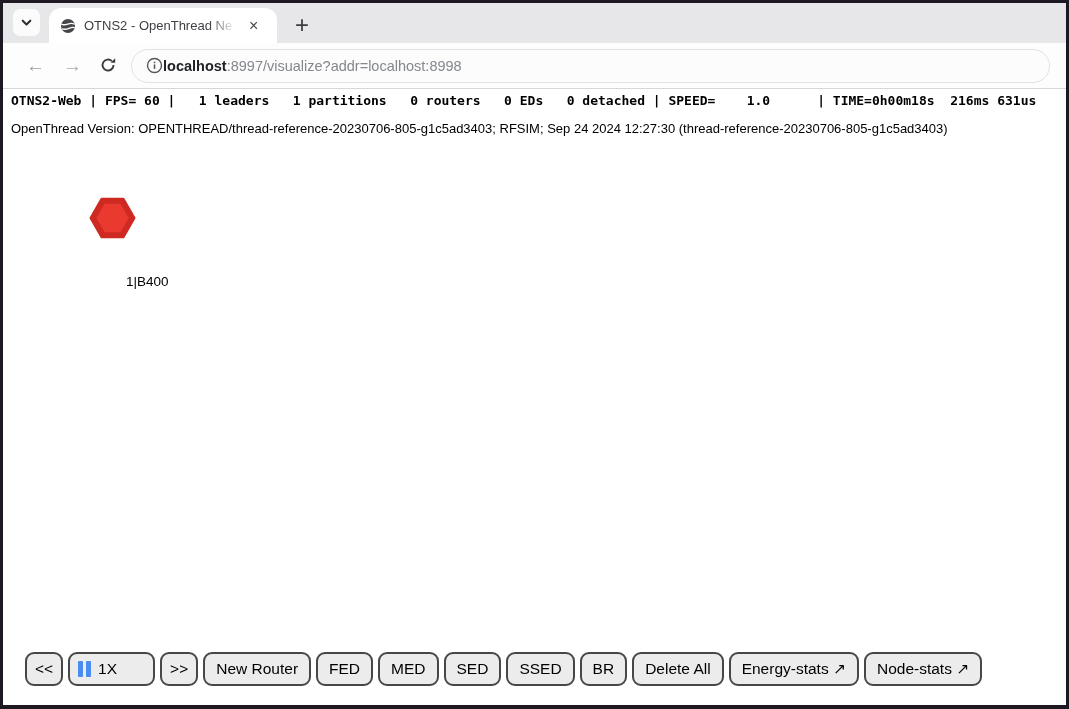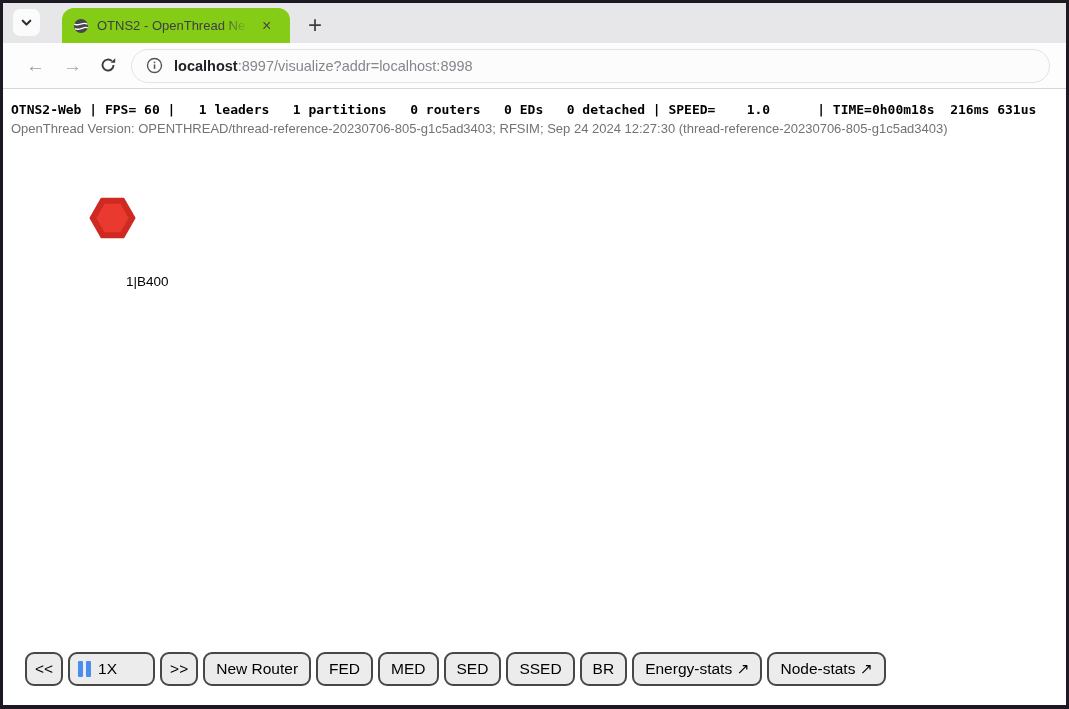--- a/index.html
+++ b/index.html
@@ -17,22 +17,22 @@
   .tabstrip {
     height: 40px; background: #e7e6e8; flex: 0 0 auto;
     display: flex; align-items: flex-end; position: relative;
   }
   .chevron-btn {
     width: 27px; height: 27px; border: none; border-radius: 7px;
     background: #fbfbfc; margin: 0 0 7px 10px; cursor: pointer;
     display: flex; align-items: center; justify-content: center;
   }
   .tab {
-    width: 228px; height: 35px; background: #84cc16;
-    border-radius: 12px 12px 0 0; margin-left: 22px;
+    width: 228px; height: 35px; background: #ffffff;
+    border-radius: 12px 12px 0 0; margin-left: 9px;
     display: flex; align-items: center; padding: 0 8px 0 11px;
     position: relative; cursor: pointer;
   }
   .favicon { width: 16px; height: 16px; flex: 0 0 auto; margin-right: 8px; }
   .tab-title {
     font-size: 13px; color: #3d3f43; white-space: nowrap; overflow: hidden;
     max-width: 152px; flex: 1 1 auto;
     -webkit-mask-image: linear-gradient(90deg, #000 82%, transparent 100%);
     mask-image: linear-gradient(90deg, #000 82%, transparent 100%);
   }
@@ -53,30 +53,30 @@
   .nav-btn {
     font-size: 19px; line-height: 1; padding: 6px 9px; cursor: pointer;
     border-radius: 50%; user-select: none;
   }
   .nav-back { color: #9b9b9e; }
   .nav-forward { color: #a9a9ac; }
   .nav-reload { padding: 5px 8px 3px; }
   .omnibox {
     flex: 1 1 auto; height: 34px; margin: 0 16px 0 6px;
     border: 1px solid #e3e3e6; border-radius: 17px; background: #fcfcfd;
-    display: flex; align-items: center; padding: 0 14px; gap: 11px;
+    display: flex; align-items: center; padding: 0 14px; 
     cursor: text;
   }
   .url { font-size: 14.5px; color: #84878c; white-space: nowrap; }
   .url b { color: #1f2125; font-weight: 700; }
 
   
   .content { flex: 1 1 auto; background: #fff; position: relative; }
   .status-line {
-    position: absolute; left: 8px; top: 13px;
+    position: absolute; left: 8px; top: 4px;
     font: bold 13px "DejaVu Sans Mono", monospace; color: #000;
     white-space: pre; letter-spacing: 0;
   }
   .version-line {
     position: absolute; left: 8px; top: 32px;
     font-size: 13px; white-space: pre;
   }
 
   .node { position: absolute; left: 86px; top: 107px; width: 47px; height: 45px; cursor: grab; }
   .node-label {
@@ -143,21 +143,21 @@
           <rect x="7.3" y="7" width="1.45" height="4.2" fill="#545559"></rect>
           <rect x="7.3" y="4.4" width="1.45" height="1.45" fill="#545559"></rect>
         </svg>
       </span>
       <span class="url"><b>localhost</b><span>:8997/visualize?addr=localhost:8998</span></span>
     </div>
   </div>
 
   <div class="content">
     <div class="status-line">OTNS2-Web | FPS= 60 |   1 leaders   1 partitions   0 routers   0 EDs   0 detached | SPEED=    1.0      | TIME=0h00m18s  216ms 631us</div>
-    <div class="version-line" style="color: #737373;">OpenThread Version: OPENTHREAD/thread-reference-20230706-805-g1c5ad3403; RFSIM; Sep 24 2024 12:27:30 (thread-reference-20230706-805-g1c5ad3403)</div>
+    <div class="version-line" style="color: #000000;">OpenThread Version: OPENTHREAD/thread-reference-20230706-805-g1c5ad3403; RFSIM; Sep 24 2024 12:27:30 (thread-reference-20230706-805-g1c5ad3403)</div>
 
     <div class="node">
       <svg width="47" height="45" viewBox="0 0 47 45">
         <polygon points="1.5,22 12.5,2.8 34.5,2.8 45.5,22 34.5,41.2 12.5,41.2" fill="#ce2a22" stroke="#ce2a22" stroke-width="2" stroke-linejoin="round"></polygon>
         <polygon points="8.2,22 15.9,8.6 31.1,8.6 38.8,22 31.1,35.4 15.9,35.4" fill="#ea3a30" stroke="#ea3a30" stroke-width="1.5" stroke-linejoin="round"></polygon>
       </svg>
     </div>
     <div class="node-label">1|B400</div>
 
     <div class="bottom-bar">
@@ -169,18 +169,19 @@
           </span>
         <span>1X</span>
       </button>
       <button class="ctl-btn small">&gt;&gt;</button>
       <button class="ctl-btn">New Router</button>
       <button class="ctl-btn">FED</button>
       <button class="ctl-btn">MED</button>
       <button class="ctl-btn">SED</button>
       <button class="ctl-btn">SSED</button>
       <button class="ctl-btn">BR</button>
+      <button class="ctl-btn">Delete All</button>
       <button class="ctl-btn">Energy-stats ↗</button>
       <button class="ctl-btn">Node-stats ↗</button>
     </div>
   </div>
 
 </div>
 
 </body></html>

